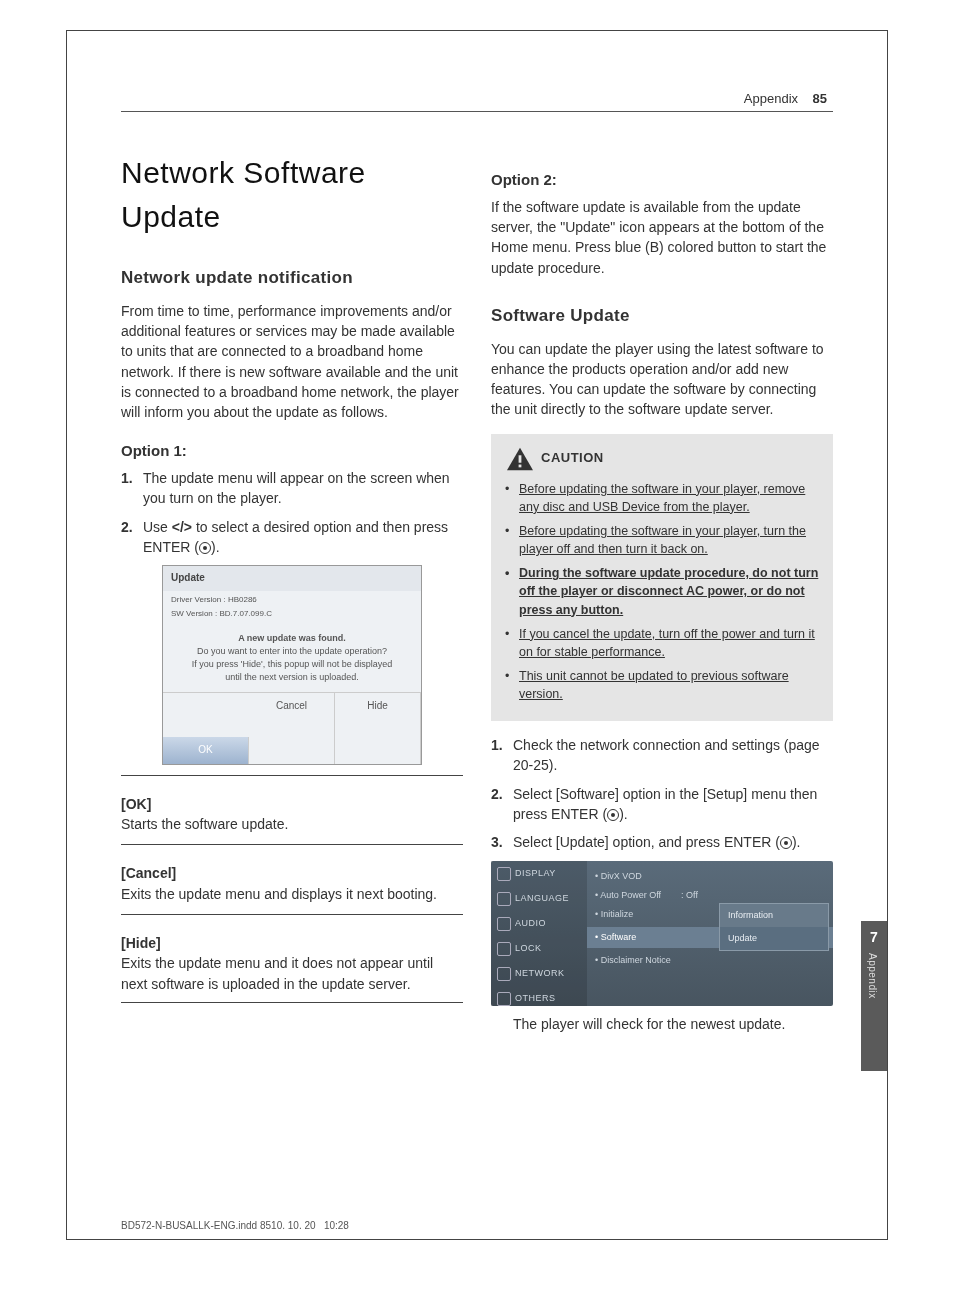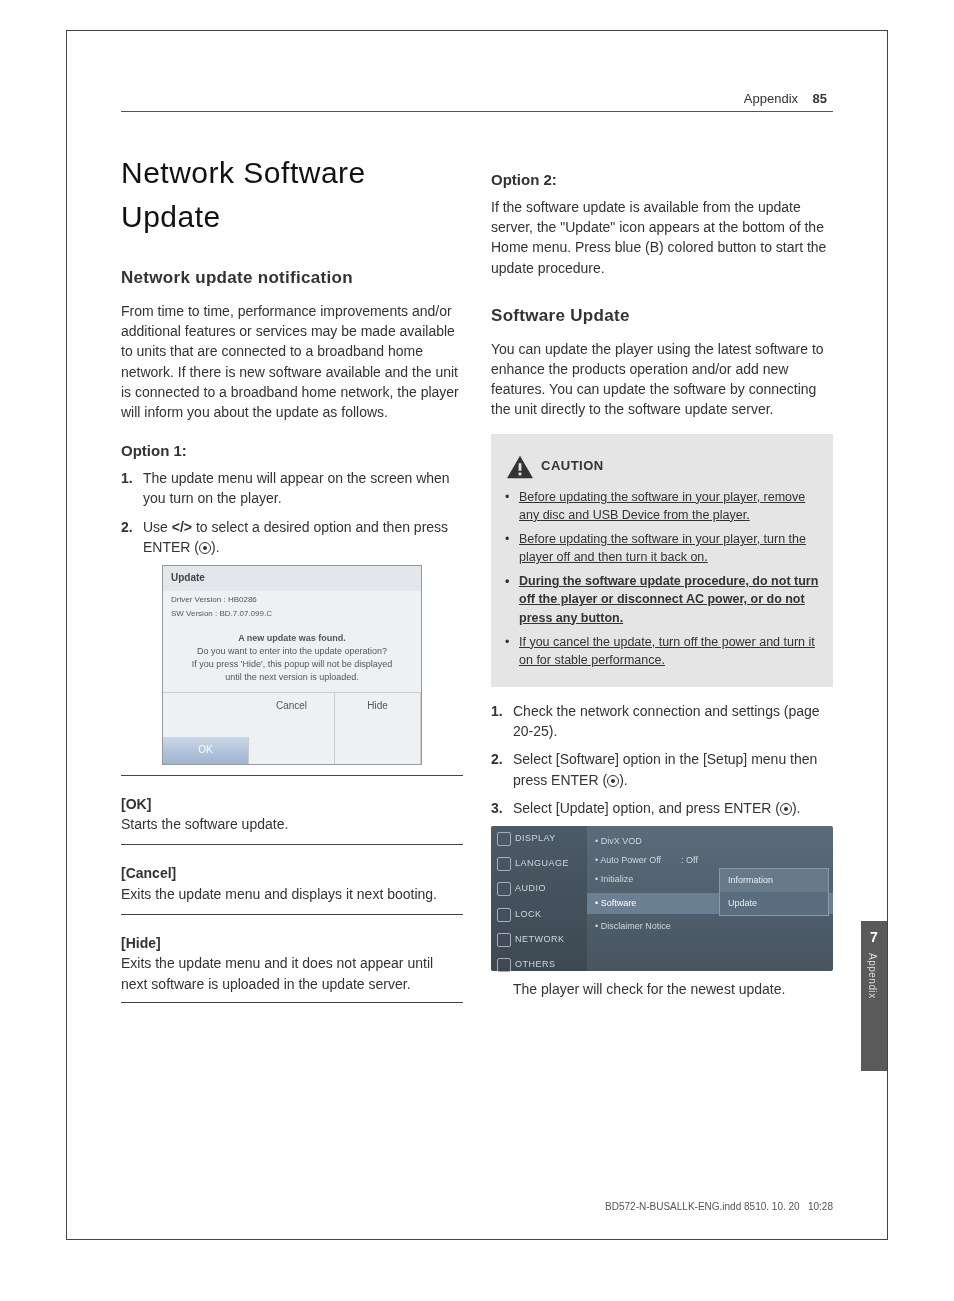--- a/index.html
+++ b/index.html
@@ -50,42 +50,42 @@
   .screenshot1 .title { background:#e3e7ec; padding:5px 8px; font-weight:600; color:#444;}
   .screenshot1 .sub { padding:3px 8px 0 8px; font-size:8px;}
   .screenshot1 .msg { padding:8px 10px; text-align:center; font-size:9px;}
   .screenshot1 .msg b { font-weight:700; display:block;}
   .screenshot1 .btns { display:flex; border-top:1px solid #ccc;}
   .screenshot1 .btns div { flex:1; text-align:center; padding:6px 0; border-right:1px solid #ccc; font-size:10px;}
   .screenshot1 .btns div.active { background:linear-gradient(#cbd8e8,#9db3cf); color:#fff;margin-top:44px;}
   .caution-box {
     background:#e5e5e5; padding:12px 14px; margin:14px 0; font-size:12.5px;
   }
-  .caution-head { display:flex; align-items:center; gap:6px; font-weight:700; margin-bottom:8px; font-size:13px; letter-spacing:0.5px;margin-top:8px;}
+  .caution-head { display:flex; align-items:center; gap:6px; font-weight:700; margin-bottom:8px; font-size:13px; letter-spacing:0.5px;}
   .caution-head svg { width:30px; height:26px;}
   .caution-box ul { list-style:none; }
   .caution-box li { position:relative; padding-left:14px; margin-bottom:6px;text-decoration:underline;}
   .caution-box li:before { content:"•"; position:absolute; left:0;}
   .screenshot2 {
     width:100%; height:145px; background:linear-gradient(#5a6b7a,#485560); border-radius:2px; margin:6px 0 8px; position:relative; color:#cfd7df; font-size:9px;
   }
   .ss2-side { position:absolute; left:0; top:0; bottom:0; width:96px; background:rgba(0,0,0,0.15);}
   .ss2-side div { padding:6px 6px 6px 24px; font-size:9px; letter-spacing:0.5px;}
   .ss2-side div.icon { position:relative;}
   .ss2-side div.icon:before { content:""; position:absolute; left:6px; top:6px; width:12px; height:12px; border:1px solid #aab; border-radius:2px;}
   .ss2-main { position:absolute; left:96px; right:0; top:0; bottom:0; padding:6px 8px;}
   .ss2-row { padding:3px 0; font-size:9px;}
   .ss2-row.sw { background:#6b7f92; margin:3px -8px; padding:4px 8px; color:#fff;}
   .ss2-popup { position:absolute; right:4px; top:42px; width:110px; background:#687a8a; border:1px solid #8a9aa8; font-size:9px;}
   .ss2-popup div { padding:5px 8px; color:#e8edf2;}
   .ss2-popup div.sel { background:#5a6e80;}
   .sidetab { position:absolute; right:0; top:890px; width:26px; height:150px; background:#5a5a5a; color:#fff; font-size:11px;}
   .sidetab .num { text-align:center; font-weight:700; padding:8px 0 2px; font-size:14px;}
   .sidetab .lbl { writing-mode:vertical-rl; text-align:center; padding:6px 6px; color:#ddd; font-size:10px; letter-spacing:0.5px;}
-  .footer { position:absolute; bottom:27px; left:54px; right:54px; display:flex; justify-content:flex-end; font-size:10px; color:#555;}
+  .footer { position:absolute; bottom:8px; left:54px; right:54px; display:flex; justify-content:flex-start; font-size:10px; color:#555;}
   .enter-icon { display:inline-block; width:12px; height:12px; border:1.5px solid #333; border-radius:50%; position:relative; vertical-align:-2px;}
   .enter-icon:after { content:""; position:absolute; left:3px; top:3px; width:4px; height:4px; background:#333; border-radius:50%;}
   .boldli { font-weight:700;}
 </style>
 </head>
 <body>
 
 <div class="page">
 
   <div class="header-text">
@@ -158,20 +158,21 @@
               <rect x="14.5" y="10" width="3" height="8" fill="#e5e5e5"></rect>
               <rect x="14.5" y="20" width="3" height="3" fill="#e5e5e5"></rect>
             </svg>
           <span>CAUTION</span>
         </div>
         <ul>
           <li>Before updating the software in your player, remove any disc and USB Device from the player.</li>
           <li>Before updating the software in your player, turn the player off and then turn it back on.</li>
           <li class="boldli">During the software update procedure, do not turn off the player or disconnect AC power, or do not press any button.</li>
           <li>If you cancel the update, turn off the power and turn it on for stable performance.</li>
+          <li>This unit cannot be updated to previous software version.</li>
         </ul>
       </div>
 
       <div class="ol-step">
         <div class="num">1.</div>
         <div class="txt">Check the network connection and settings (page 20-25).</div>
       </div>
       <div class="ol-step">
         <div class="num">2.</div>
         <div class="txt"><span>Select [Software] option in the [Setup] menu then press ENTER (</span><span class="enter-icon"></span><span>).</span></div>

